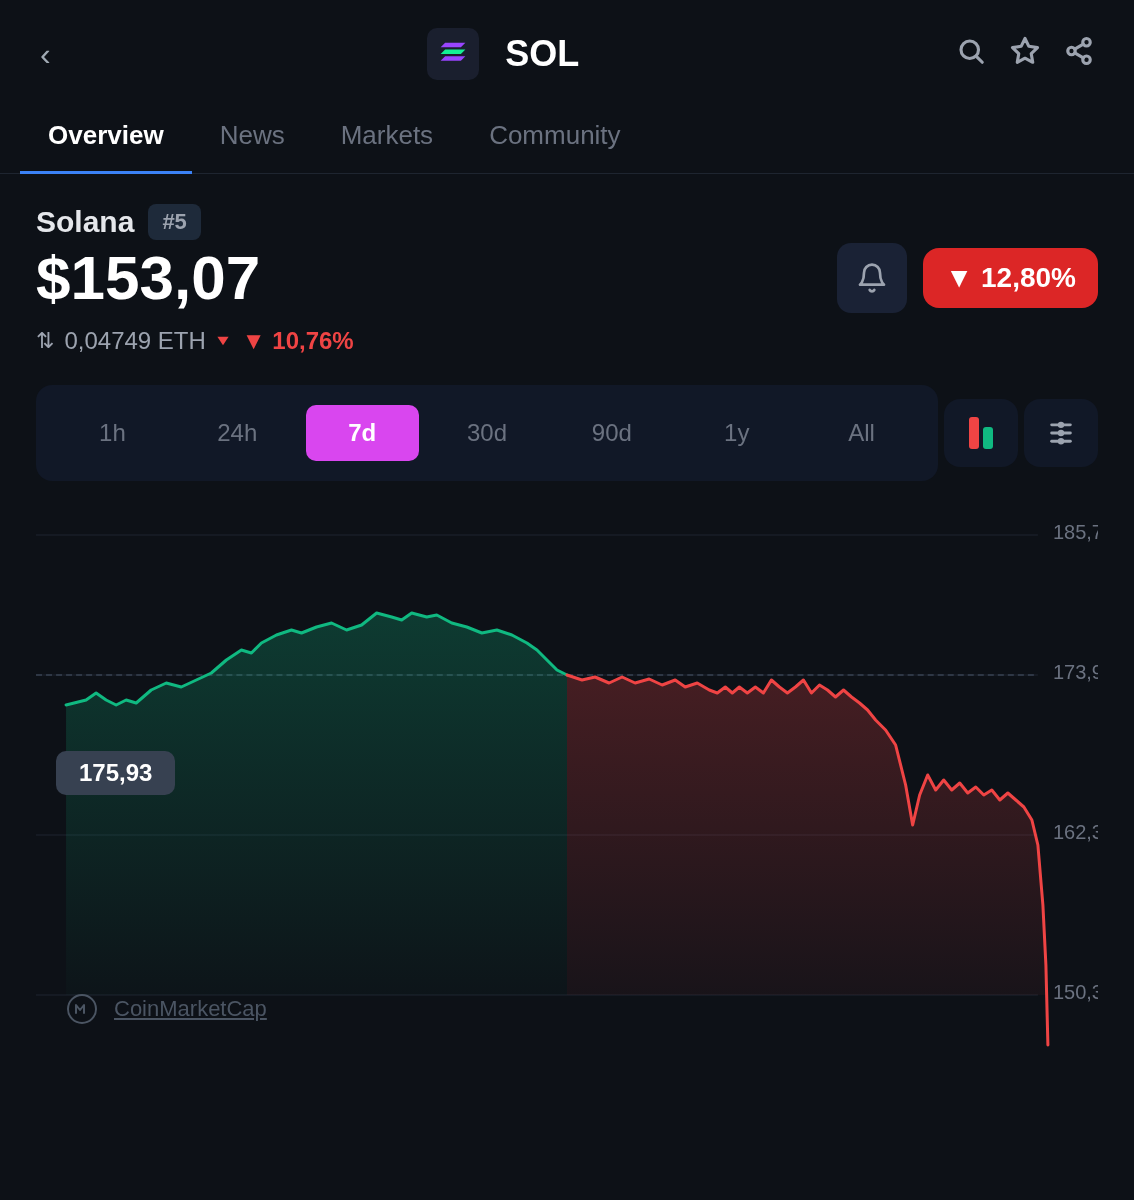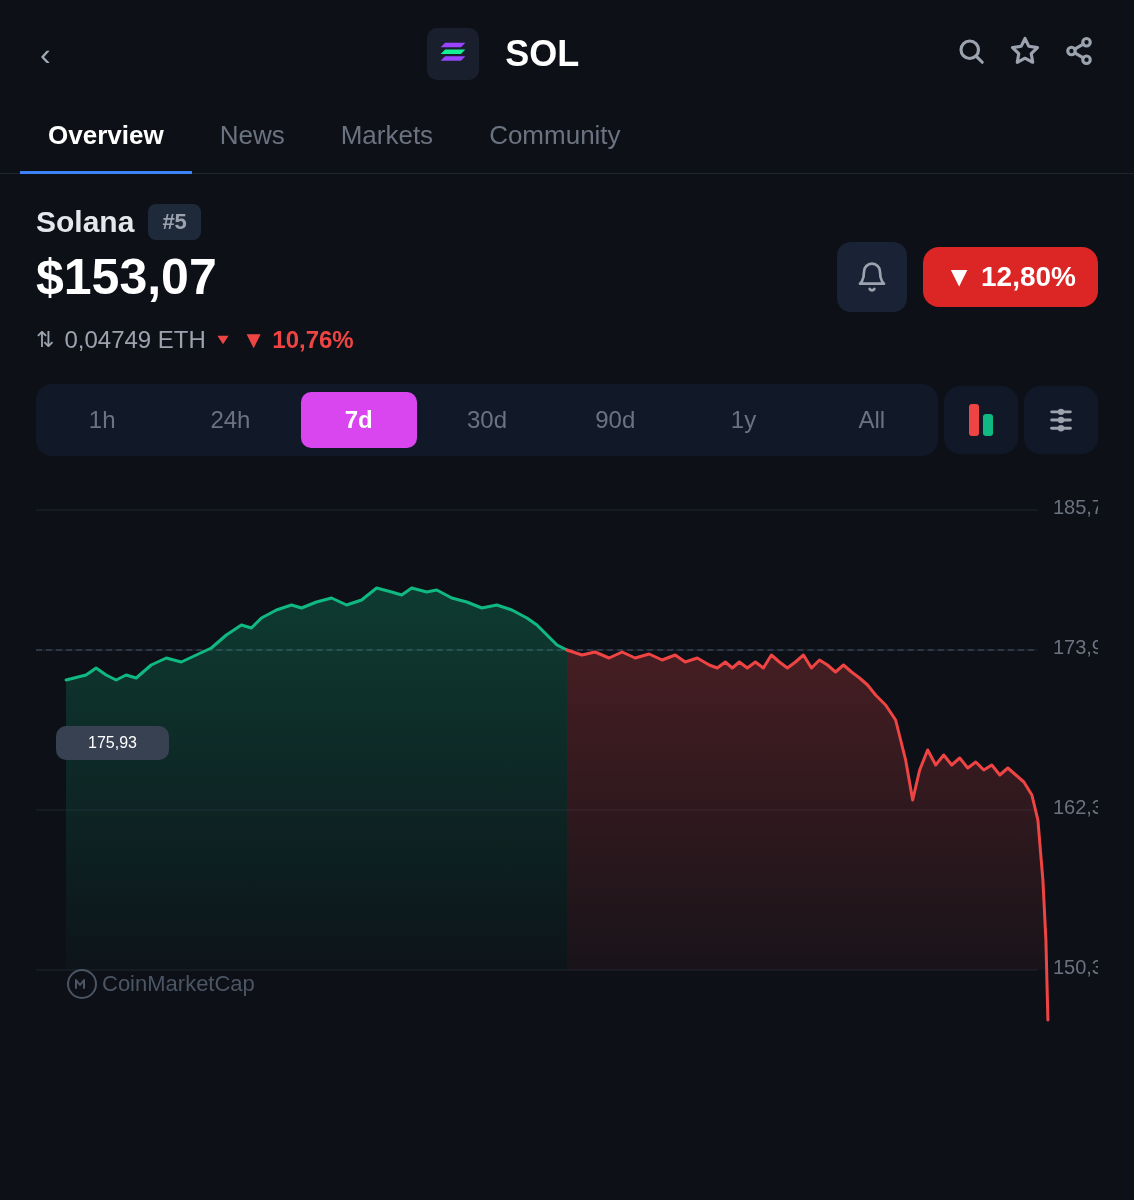--- a/index.html
+++ b/index.html
@@ -113,21 +113,21 @@
     }
 
     
     .price-row {
       display: flex;
       align-items: center;
       justify-content: space-between;
       margin-bottom: 14px;
     }
     .price {
-      font-size: 50px;
+      font-size: 62px;
       font-weight: 700;
       color: #ffffff;
     }
     .price-actions {
       display: flex;
       align-items: center;
       gap: 16px;
     }
     .bell-btn {
       background: #1a2235;
@@ -168,21 +168,21 @@
     .time-filters {
       display: flex;
       align-items: center;
       gap: 6px;
       margin-bottom: 24px;
     }
     .filter-group {
       display: flex;
       background: #111827;
       border-radius: 16px;
-      padding: 8px;
+      padding: 20px;
       gap: 12px;
       flex: 1;
     }
     .filter-btn {
       flex: 1;
       padding: 14px 0;
       background: transparent;
       border: none;
       color: #6b7280;
       font-size: 24px;
@@ -244,34 +244,35 @@
     .chart-svg {
       width: 100%;
       height: 100%;
     }
     .start-price-bubble {
       position: absolute;
       left: 20px;
       top: 44%;
       background: #374151;
       color: #ffffff;
-      padding: 8px 32px;
+      padding: 8px 23px;
       border-radius: 10px;
-      font-size: 16px;
-      font-weight: 400;
+      font-size: 24px;
+      font-weight: 700;
     }
     .cmc-watermark {
       position: absolute;
       bottom: 40px;
       left: 30px;
       display: flex;
       align-items: center;
-      gap: 4px;
+      gap: 16px;
       color: #4b5563;
       font-size: 22px;
+      text-decoration: underline;
     }
 
     
     .chart-grid-line {
       stroke: #1e2530;
       stroke-width: 1;
     }
     .chart-dotted-line {
       stroke: #374151;
       stroke-width: 1.5;

